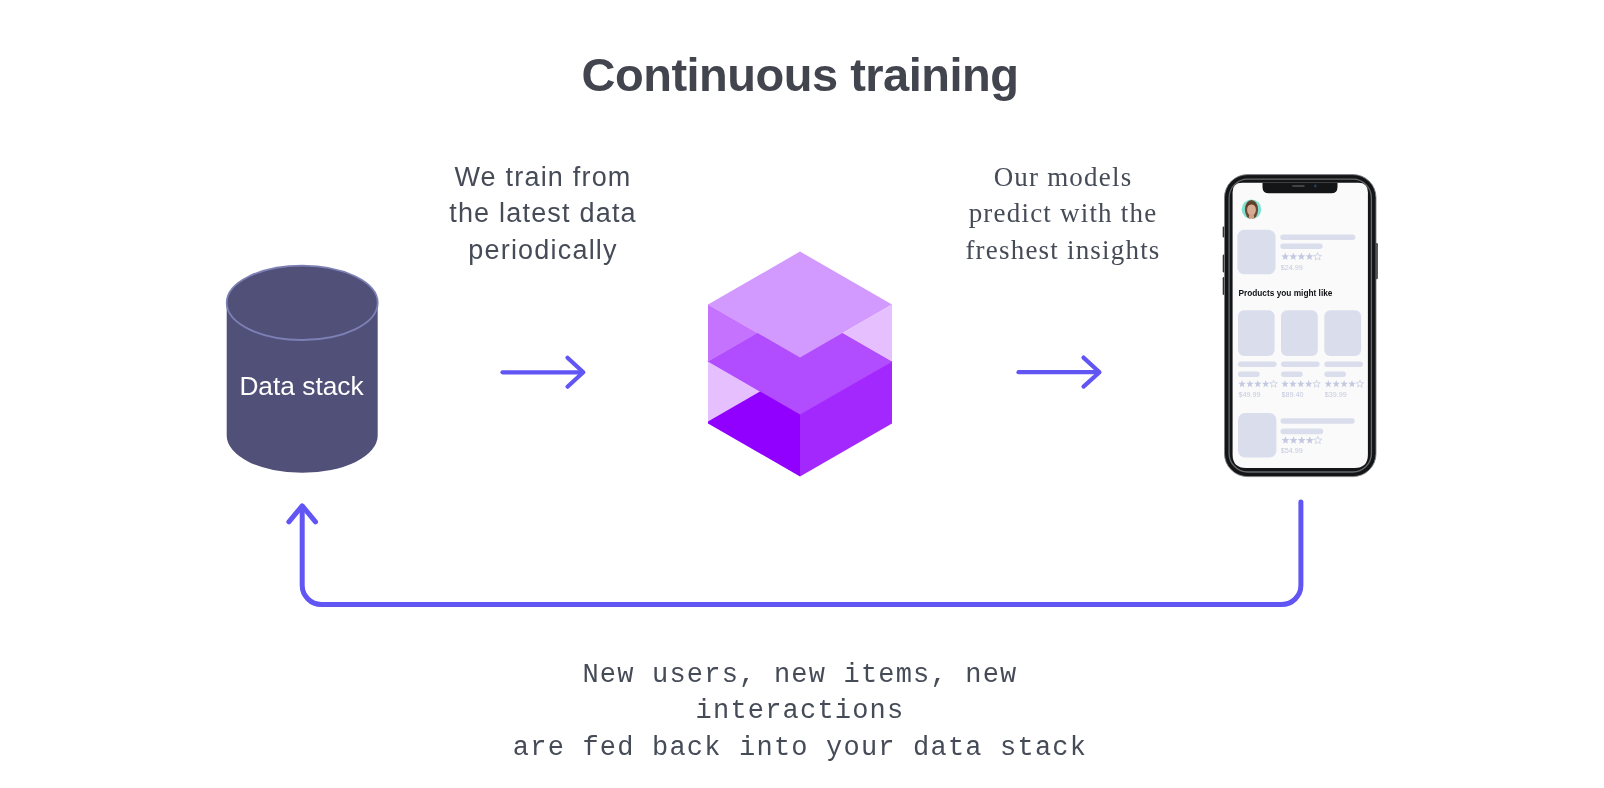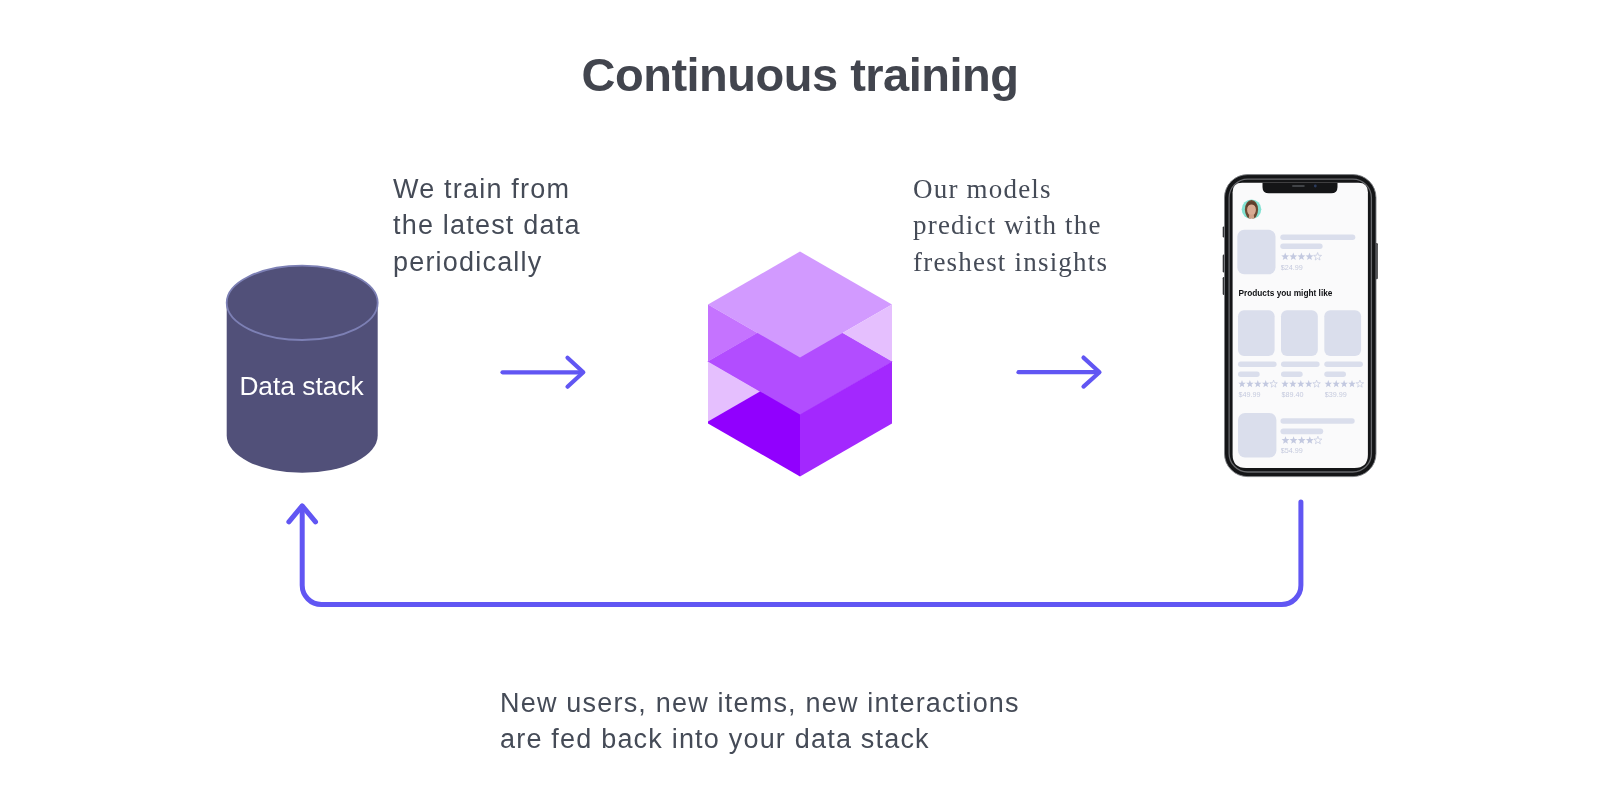--- a/index.html
+++ b/index.html
@@ -1,24 +1,24 @@
 <!DOCTYPE html>
 <html><head>
 <meta charset="utf-8">
 <style>
   html,body{margin:0;padding:0;}
   body{width:1604px;height:788px;background:#ffffff;position:relative;overflow:hidden;
        font-family:"Liberation Sans", sans-serif;}
   .abs{position:absolute;}
   #title{left:-2px;top:46.5px;width:1604px;text-align:center;
          font-size:47px;font-weight:bold;color:#42454e;letter-spacing:-0.5px;}
-  .cap{font-size:27px;line-height:36.4px;color:#454b57;letter-spacing:1.2px;margin-top:12px;}
+  .cap{font-size:27px;line-height:36.4px;color:#454b57;text-align:center;letter-spacing:1.2px;}
   #cap-left{left:393px;top:159px;width:300px;}
   #cap-right{left:913px;top:159px;width:300px;font-family:Liberation Serif, serif;}
-  #cap-bottom{left:500px;top:673px;width:600px;}
+  #cap-bottom{left:500px;top:657px;width:600px;font-family:Liberation Mono, monospace;}
 </style>
 </head>
 <body>
 <div class="abs" id="title">Continuous training</div>
 <div class="abs cap" id="cap-left">We train from<br>the latest data<br>periodically</div>
 <div class="abs cap" id="cap-right">Our models<br>predict with the<br>freshest insights</div>
 <div class="abs cap" id="cap-bottom">New users, new items, new interactions<br>are fed back into your data stack</div>
 
 <svg class="abs" style="left:0;top:0" width="1604" height="788" viewBox="0 0 1604 788">
 

